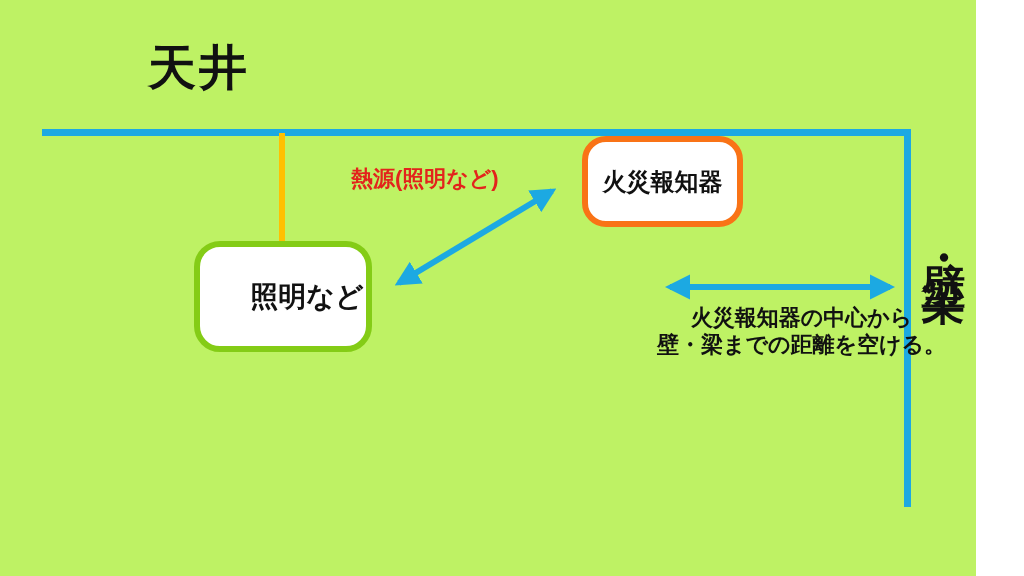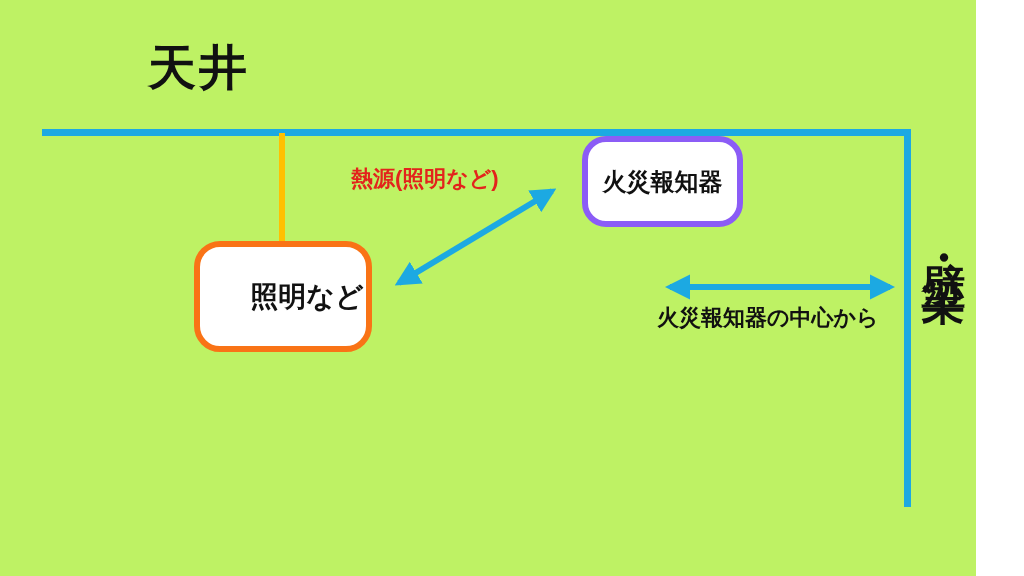--- a/index.html
+++ b/index.html
@@ -69,29 +69,29 @@
     display: flex;
     align-items: center;
     justify-content: center;
     font-weight: bold;
     color: #111111;
     white-space: nowrap;
   }
   .lighting-box {
     left: 194px; top: 241px;
     width: 178px; height: 111px;
-    border: 6px solid #f97316;
+    border: 6px solid #84cc16;
     border-radius: 26px;
     font-size: 28px;
     padding-left: 48px;
   }
   .alarm-box {
     left: 582px; top: 136px;
     width: 161px; height: 91px;
-    border: 6px solid #8b5cf6;
+    border: 6px solid #f97316;
     border-radius: 24px;
     font-size: 24px;
   }
 
   
   .note { position: absolute; font-weight: bold; white-space: nowrap; }
   .heat-source-note {
     left: 345px; top: 165px;
     font-size: 22px;
     line-height: 28px;
@@ -145,15 +145,16 @@
     <line x1="399" y1="283" x2="552" y2="191" stroke="#1CA9E2" stroke-width="6" marker-start="url(#ah)" marker-end="url(#ah)"></line>
     <line x1="670" y1="287" x2="890" y2="287" stroke="#1CA9E2" stroke-width="6" marker-start="url(#ah)" marker-end="url(#ah)"></line>
   </svg>
 
   <div class="note heat-source-note">
     <div>熱源(照明など)</div>
   </div>
 
   <div class="note distance-note">
     <div class="black-line">火災報知器の中心から</div>
+    <div class="black-line">壁・梁までの距離を空ける。</div>
   </div>
 
 </div>
 
 </body></html>

